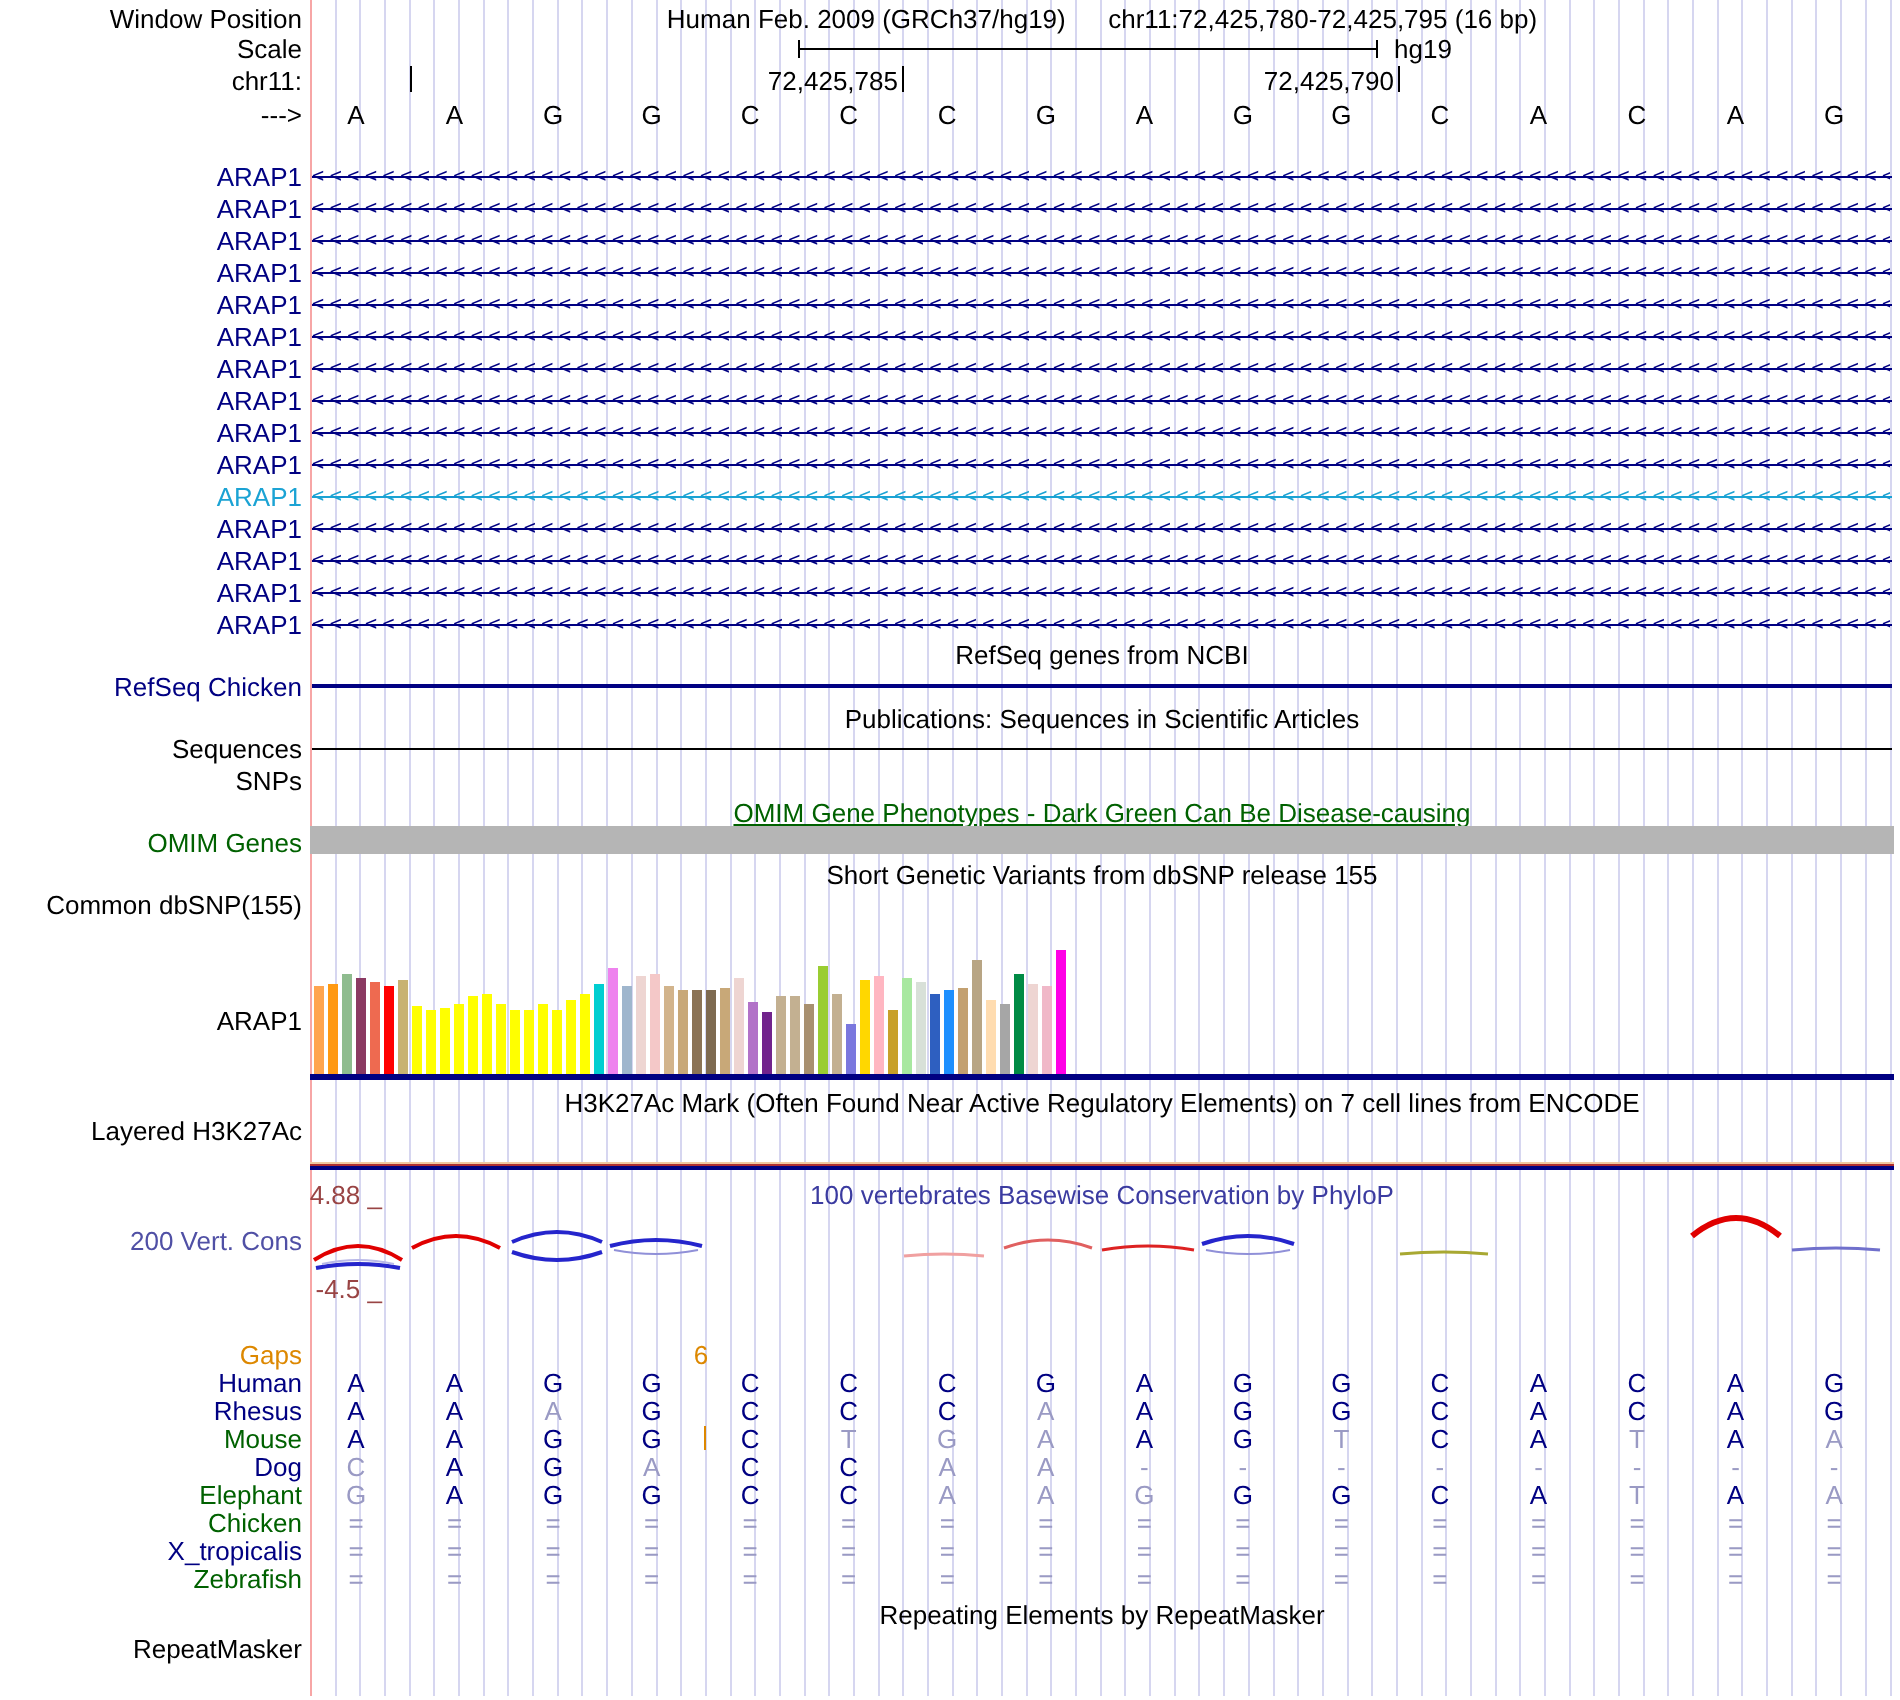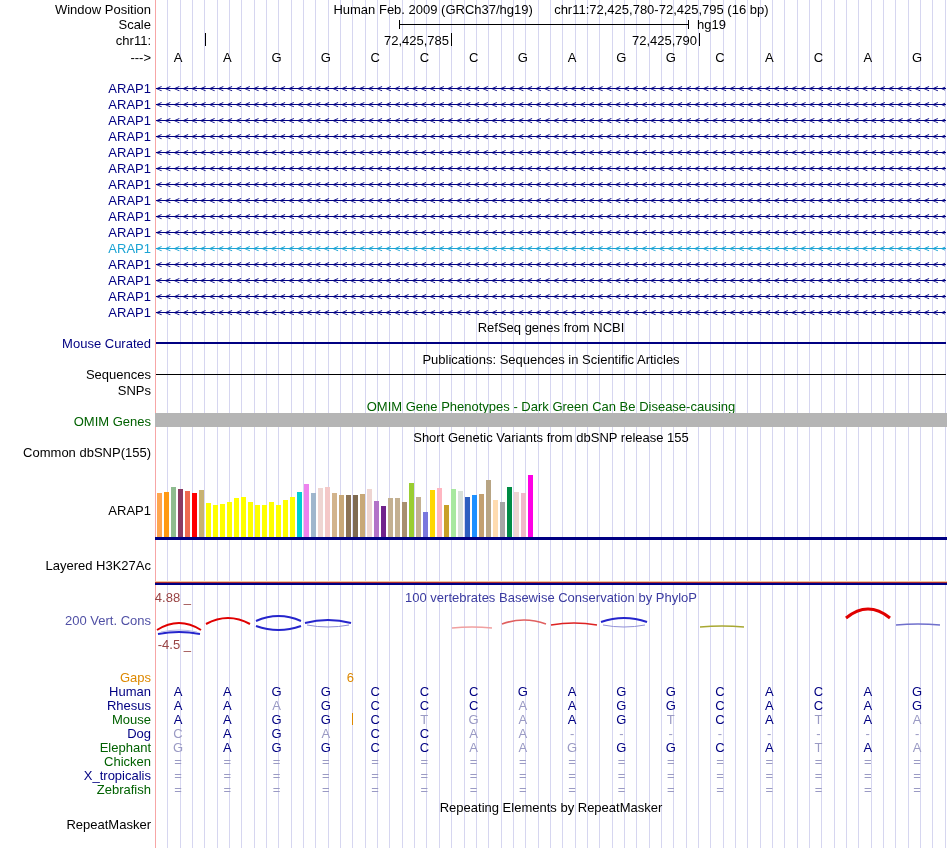--- a/index.html
+++ b/index.html
@@ -115,30 +115,30 @@
       <div class="abs" style="left: 156px; top: 273px; width: 789px; height: 16px; line-height: 15px; overflow: hidden; font-family: &quot;DejaVu Sans Mono&quot;, monospace; font-size: 10px; letter-spacing: 2.8px; color: rgb(0, 0, 130);">&lt;&lt;&lt;&lt;&lt;&lt;&lt;&lt;&lt;&lt;&lt;&lt;&lt;&lt;&lt;&lt;&lt;&lt;&lt;&lt;&lt;&lt;&lt;&lt;&lt;&lt;&lt;&lt;&lt;&lt;&lt;&lt;&lt;&lt;&lt;&lt;&lt;&lt;&lt;&lt;&lt;&lt;&lt;&lt;&lt;&lt;&lt;&lt;&lt;&lt;&lt;&lt;&lt;&lt;&lt;&lt;&lt;&lt;&lt;&lt;&lt;&lt;&lt;&lt;&lt;&lt;&lt;&lt;&lt;&lt;&lt;&lt;&lt;&lt;&lt;&lt;&lt;&lt;&lt;&lt;&lt;&lt;&lt;&lt;&lt;&lt;&lt;&lt;&lt;&lt;&lt;&lt;&lt;&lt;&lt;&lt;&lt;&lt;&lt;&lt;</div>
       <div class="gutter" style="top: 289px; color: rgb(0, 0, 130);">ARAP1</div>
       <div class="abs" style="left: 156px; top: 296px; width: 790px; height: 1px; background: rgb(0, 0, 130);"></div>
       <div class="abs" style="left: 156px; top: 289px; width: 789px; height: 16px; line-height: 15px; overflow: hidden; font-family: &quot;DejaVu Sans Mono&quot;, monospace; font-size: 10px; letter-spacing: 2.8px; color: rgb(0, 0, 130);">&lt;&lt;&lt;&lt;&lt;&lt;&lt;&lt;&lt;&lt;&lt;&lt;&lt;&lt;&lt;&lt;&lt;&lt;&lt;&lt;&lt;&lt;&lt;&lt;&lt;&lt;&lt;&lt;&lt;&lt;&lt;&lt;&lt;&lt;&lt;&lt;&lt;&lt;&lt;&lt;&lt;&lt;&lt;&lt;&lt;&lt;&lt;&lt;&lt;&lt;&lt;&lt;&lt;&lt;&lt;&lt;&lt;&lt;&lt;&lt;&lt;&lt;&lt;&lt;&lt;&lt;&lt;&lt;&lt;&lt;&lt;&lt;&lt;&lt;&lt;&lt;&lt;&lt;&lt;&lt;&lt;&lt;&lt;&lt;&lt;&lt;&lt;&lt;&lt;&lt;&lt;&lt;&lt;&lt;&lt;&lt;&lt;&lt;&lt;&lt;</div>
       <div class="gutter" style="top: 305px; color: rgb(0, 0, 130);">ARAP1</div>
       <div class="abs" style="left: 156px; top: 312px; width: 790px; height: 1px; background: rgb(0, 0, 130);"></div>
       <div class="abs" style="left: 156px; top: 305px; width: 789px; height: 16px; line-height: 15px; overflow: hidden; font-family: &quot;DejaVu Sans Mono&quot;, monospace; font-size: 10px; letter-spacing: 2.8px; color: rgb(0, 0, 130);">&lt;&lt;&lt;&lt;&lt;&lt;&lt;&lt;&lt;&lt;&lt;&lt;&lt;&lt;&lt;&lt;&lt;&lt;&lt;&lt;&lt;&lt;&lt;&lt;&lt;&lt;&lt;&lt;&lt;&lt;&lt;&lt;&lt;&lt;&lt;&lt;&lt;&lt;&lt;&lt;&lt;&lt;&lt;&lt;&lt;&lt;&lt;&lt;&lt;&lt;&lt;&lt;&lt;&lt;&lt;&lt;&lt;&lt;&lt;&lt;&lt;&lt;&lt;&lt;&lt;&lt;&lt;&lt;&lt;&lt;&lt;&lt;&lt;&lt;&lt;&lt;&lt;&lt;&lt;&lt;&lt;&lt;&lt;&lt;&lt;&lt;&lt;&lt;&lt;&lt;&lt;&lt;&lt;&lt;&lt;&lt;&lt;&lt;&lt;&lt;</div>
     </div>
 
   <div class="track-title" style="top:320px;">RefSeq genes from NCBI</div>
-  <div class="gutter navy" style="top:336px;">Mouse Curated</div>
+  <div class="gutter navy" style="top:336px;">RefSeq Chicken</div>
   <div class="hline" style="top:342px;height:2px;background:#000082;"></div>
 
   <div class="track-title" style="top:352px;">Publications: Sequences in Scientific Articles</div>
   <div class="gutter" style="top:367px;">Sequences</div>
   <div class="hline" style="top:374px;height:1px;background:#000;"></div>
 
   <div class="gutter" style="top:383px;">SNPs</div>
 
-  <div class="track-title green" style="top:399px;">OMIM Gene Phenotypes - Dark Green Can Be Disease-causing</div>
+  <div class="track-title green" style="top:399px;text-decoration:underline;">OMIM Gene Phenotypes - Dark Green Can Be Disease-causing</div>
   <div class="gutter green" style="top:414px;">OMIM Genes</div>
   <div class="hline" id="omim-bar" style="top: 413px; height: 14px; left: 155px; width: 792px; background: rgb(181, 181, 181);"></div>
 
   <div class="track-title" style="top:430px;">Short Genetic Variants from dbSNP release 155</div>
   <div class="gutter" style="top:445px;">Common dbSNP(155)</div>
 
   <div class="gutter" style="top:503px;">ARAP1</div>
   <div id="gtex-bars">
       <div class="abs" style="left: 157px; top: 493px; width: 5px; height: 44px; background: rgb(255, 165, 79);"></div>
       <div class="abs" style="left: 164px; top: 492px; width: 5px; height: 45px; background: rgb(255, 153, 18);"></div>
@@ -190,20 +190,21 @@
       <div class="abs" style="left: 486px; top: 480px; width: 5px; height: 57px; background: rgb(184, 165, 132);"></div>
       <div class="abs" style="left: 493px; top: 500px; width: 5px; height: 37px; background: rgb(255, 220, 176);"></div>
       <div class="abs" style="left: 500px; top: 502px; width: 5px; height: 35px; background: rgb(166, 166, 166);"></div>
       <div class="abs" style="left: 507px; top: 487px; width: 5px; height: 50px; background: rgb(0, 139, 69);"></div>
       <div class="abs" style="left: 514px; top: 492px; width: 5px; height: 45px; background: rgb(238, 213, 210);"></div>
       <div class="abs" style="left: 521px; top: 493px; width: 5px; height: 44px; background: rgb(240, 184, 200);"></div>
       <div class="abs" style="left: 528px; top: 475px; width: 5px; height: 62px; background: rgb(255, 0, 230);"></div>
     </div>
   <div class="hline" style="top:537px;height:3px;background:#000082;left:155px;width:792px;"></div>
 
+  <div class="track-title" style="top:544px;">H3K27Ac Mark (Often Found Near Active Regulatory Elements) on 7 cell lines from ENCODE</div>
   <div class="gutter" style="top:558px;">Layered H3K27Ac</div>
   <div class="hline" style="top:581px;height:1px;background:#F0C8A0;left:155px;width:792px;"></div>
   <div class="hline" style="top:582px;height:1px;background:#B03030;left:155px;width:792px;"></div>
   <div class="hline" style="top:583px;height:2px;background:#000082;left:155px;width:792px;"></div>
 
   <div class="gutter maroon" style="top:590px;">4.88 _</div>
   <div class="track-title blue-title" style="top:590px;">100 vertebrates Basewise Conservation by PhyloP</div>
   <div class="gutter" style="top:613px;color:#5050A5;">200 Vert. Cons</div>
   <div class="gutter maroon" style="top:637px;">-4.5 _</div>
   <svg id="phylop-svg" class="abs" style="left:155px;top:603px;" width="792" height="46" viewBox="0 0 792 46">

